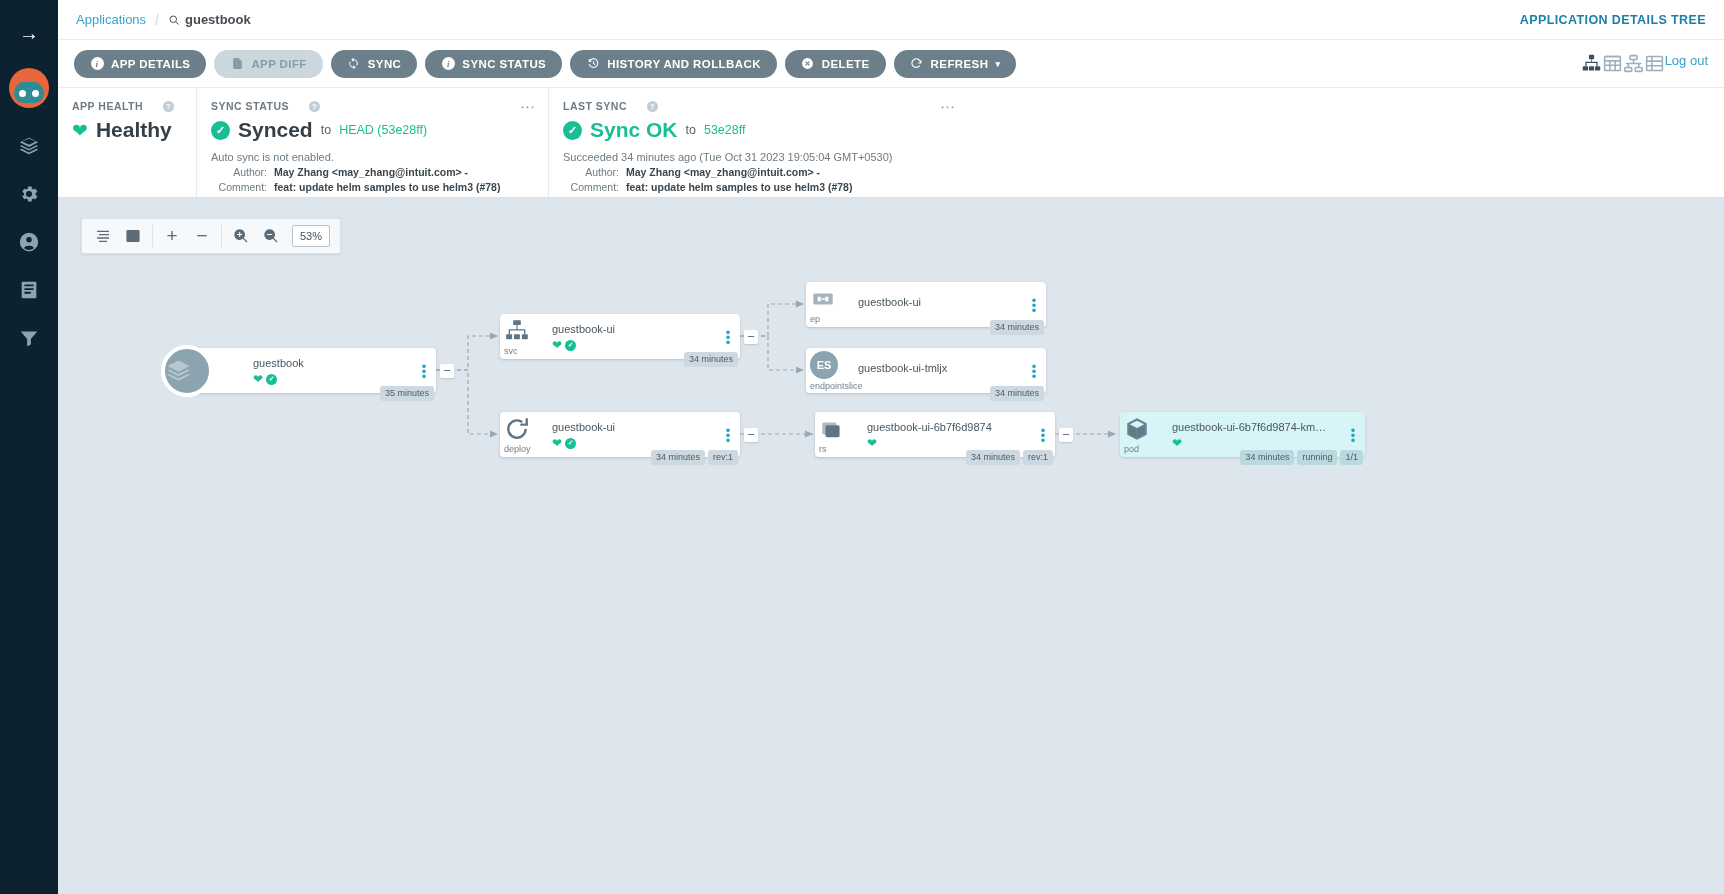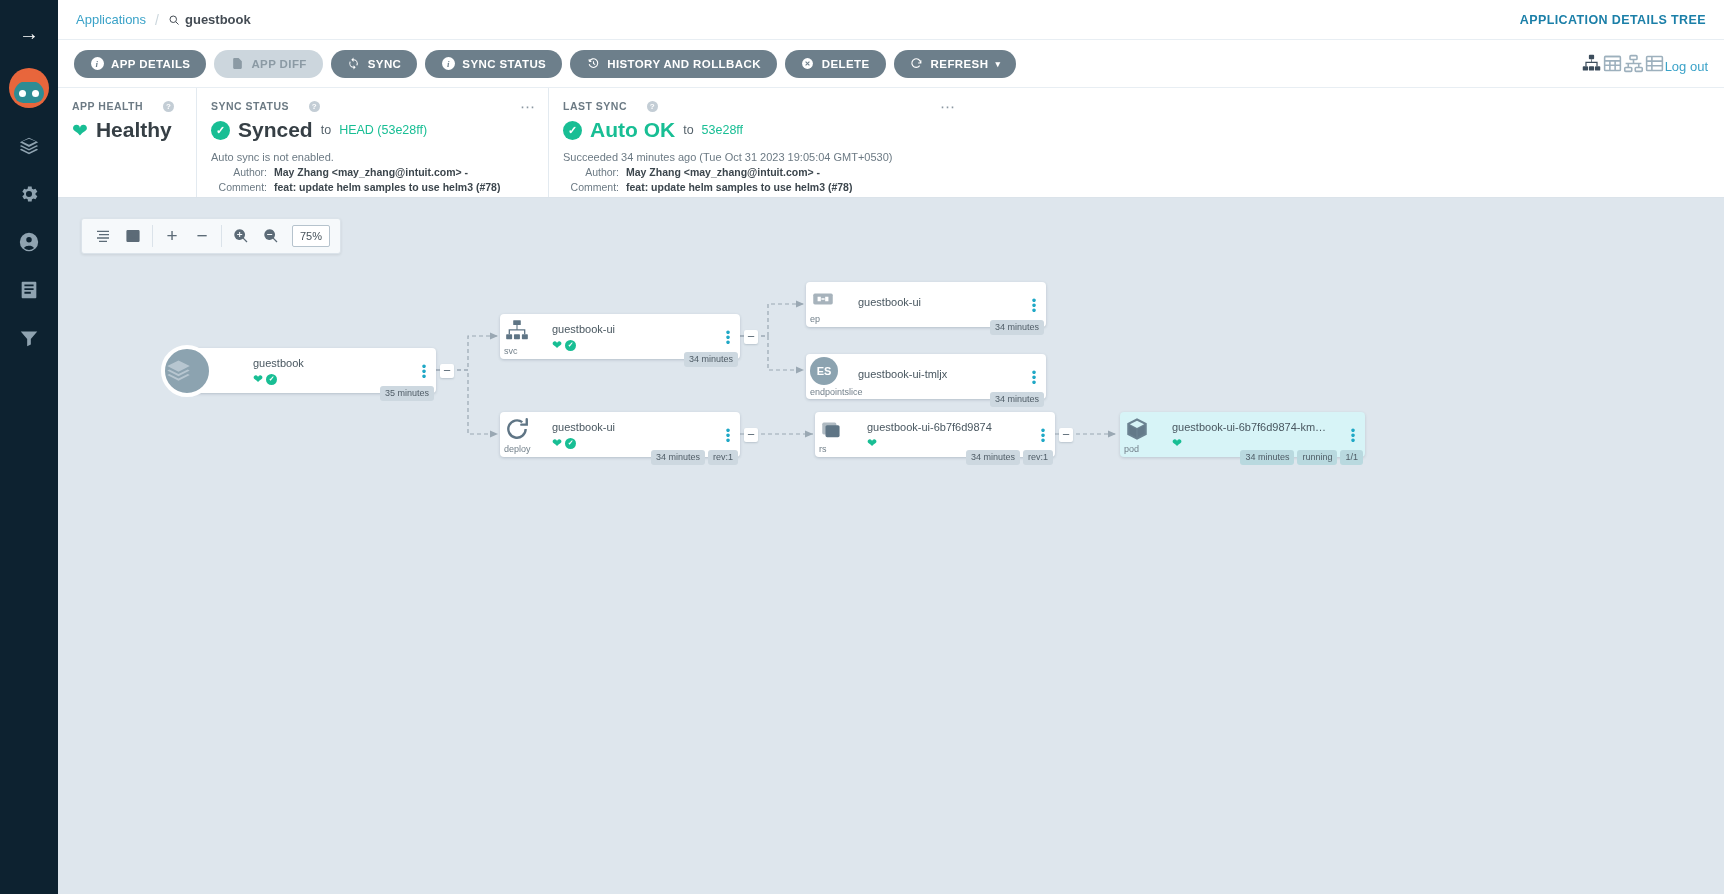--- a/index.html
+++ b/index.html
@@ -77,21 +77,21 @@
     letter-spacing: .4px; cursor: pointer; border: none; white-space: nowrap;
   }
   .btn.disabled { background: #ccd6dd; color: #8b9aa4; }
   .btn .ic { display:flex; align-items:center; justify-content:center; width:14px; height:14px; }
   .btn .ic svg { width: 13px; height: 13px; }
   .circ-i {
     width: 13px; height: 13px; border-radius: 50%; background: #fff; color: #6d7f8b;
     font-size: 9px; font-weight: bold; display:flex; align-items:center; justify-content:center;
     font-style: italic; font-family: "Liberation Serif", serif;
   }
-  .tb-right { margin-left: auto; display: flex; align-items: flex-end; }
+  .tb-right { margin-left: auto; display: flex; align-items: flex-start; }
   .tb-right .tic { cursor: pointer; display:flex; align-items:center; }
   .tb-right .tic svg { width: 21px; height: 21px; }
   .logout { font-size: 13px; color: #3aa2c8; cursor: pointer; }
 
   
   .status-strip {
     display: flex; background: #fff; border-bottom: 1px solid #dbe3ea;
     height: 110px; flex: 0 0 110px;
   }
   .st-col { padding: 12px 16px 0 14px; position: relative; }
@@ -390,21 +390,21 @@
       </div>
 
       <div class="st-col last">
         <div class="dots">⋯</div>
         <div class="st-title">
           <span>LAST SYNC</span>
           <span class="qmark">?</span>
         </div>
         <div class="st-main">
           <span class="chk">✓</span>
-          <span class="st-big green">Auto OK</span>
+          <span class="st-big green">Sync OK</span>
           <span class="st-to">to</span>
           <span class="st-rev">53e28ff</span>
         </div>
         <div class="st-note">Succeeded 34 minutes ago (Tue Oct 31 2023 19:05:04 GMT+0530)</div>
         <div class="st-row">
           <span class="k">Author:</span>
           <span class="v">May Zhang &lt;may_zhang@intuit.com&gt; -</span>
         </div>
         <div class="st-row">
           <span class="k">Comment:</span>
@@ -435,21 +435,21 @@
         <div class="gt-btn">
           <svg viewBox="0 0 24 24">
               <path d="M10 2a8 8 0 1 0 4.9 14.3l5.4 5.4 1.4-1.4-5.4-5.4A8 8 0 0 0 10 2zm-.8 4h1.6v3h3v1.6h-3v3H9.2v-3h-3V9h3V6z"></path>
             </svg>
         </div>
         <div class="gt-btn">
           <svg viewBox="0 0 24 24">
               <path d="M10 2a8 8 0 1 0 4.9 14.3l5.4 5.4 1.4-1.4-5.4-5.4A8 8 0 0 0 10 2zM6.2 9h7.6v1.6H6.2V9z"></path>
             </svg>
         </div>
-        <div class="gt-zoom">75%</div>
+        <div class="gt-zoom">53%</div>
       </div>
 
       <svg class="edges">
         <g stroke="#9aa8b3" stroke-width="1.2" fill="none" stroke-dasharray="4 3">
           <path d="M378 172 L410 172 L410 138 L440 138"></path>
           <path d="M378 172 L410 172 L410 236 L440 236"></path>
           <path d="M682 138 L710 138 L710 106 L746 106"></path>
           <path d="M682 138 L710 138 L710 172 L746 172"></path>
           <path d="M682 236 L755 236"></path>
           <path d="M990 236 L1058 236"></path>
@@ -531,21 +531,21 @@
         <div class="n-menu">
             <div>•</div>
             <div>•</div>
             <div>•</div>
           </div>
         <div class="n-tags">
           <span class="tag">34 minutes</span>
         </div>
       </div>
 
-      <div class="node res" style="left:748px; top:156px;">
+      <div class="node res" style="left:748px; top:150px;">
         <div class="n-icon">
           <span class="es-badge">ES</span>
           <span class="n-kind">endpointslice</span>
         </div>
         <div class="n-body" style="top:13px">
           <div class="n-name">guestbook-ui-tmljx</div>
         </div>
         <div class="n-menu">
             <div>•</div>
             <div>•</div>

